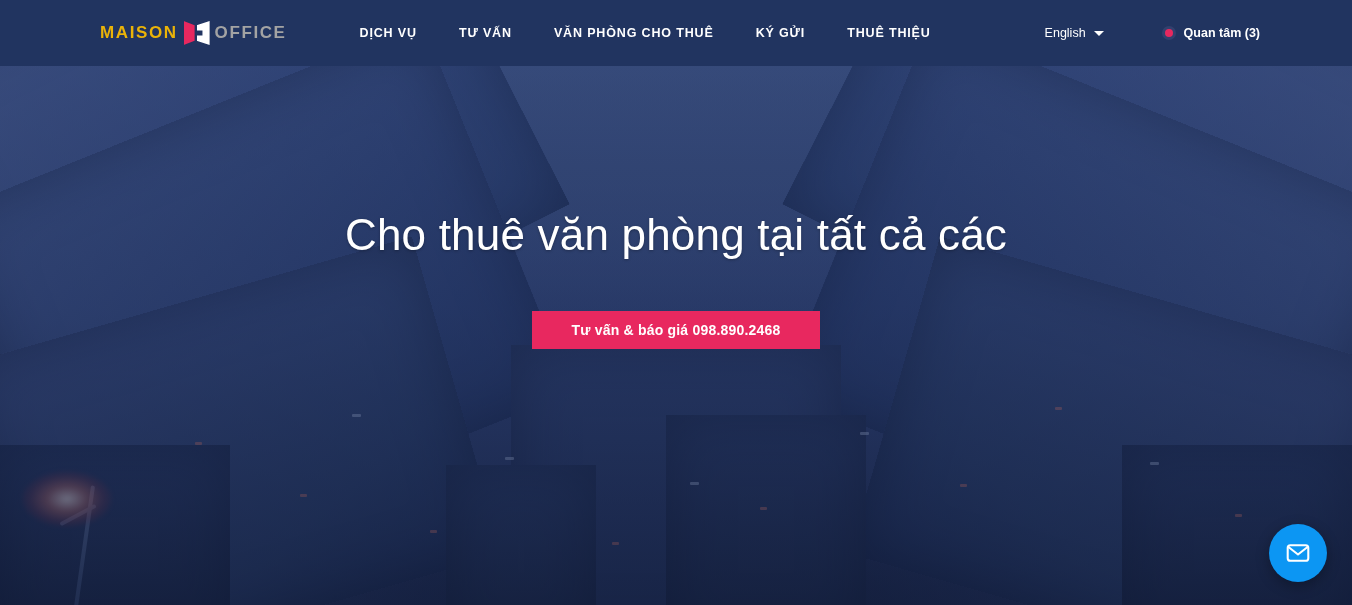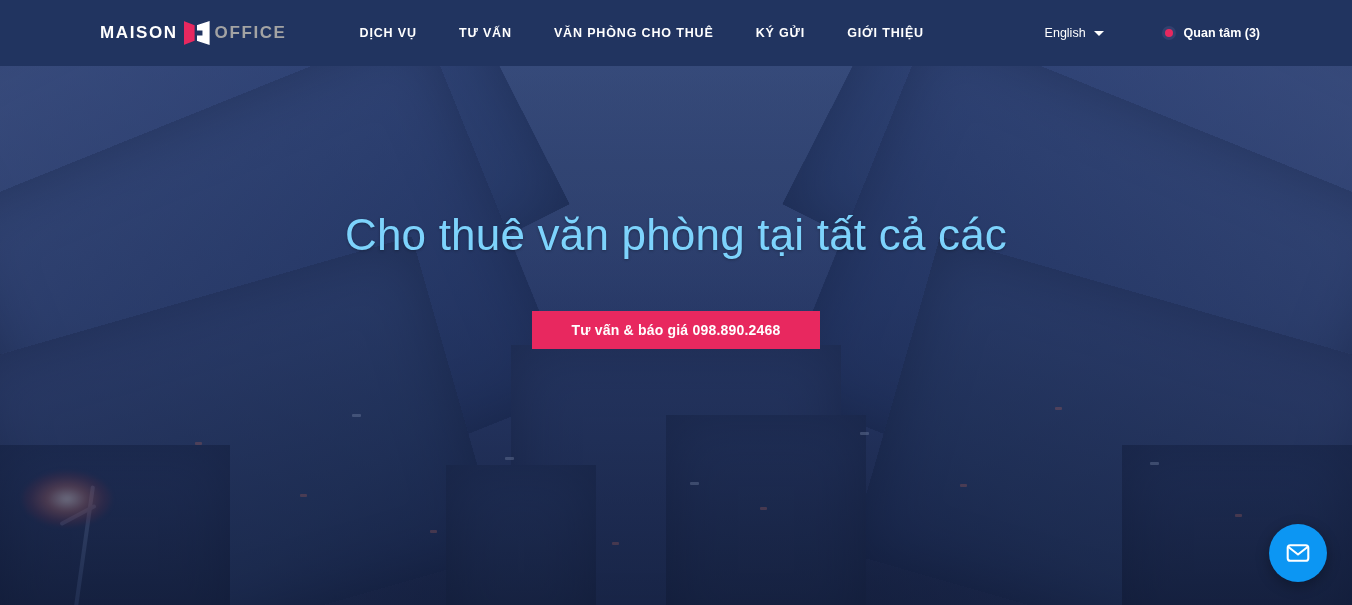--- a/index.html
+++ b/index.html
@@ -19,21 +19,21 @@
     background:#213460;
     display:flex; align-items:center;
     z-index:40;
   }
   .logo-wrap {
     display:flex; align-items:center;
     margin-left:100px;
     letter-spacing:1.6px;
     font-size:17px; font-weight:bold;
   }
-  .logo-maison { color:#ffffff; }
+  .logo-maison { color:#eab308; }
   .logo-office { color:#a3a3a3; }
   .logo-mark {
     position:relative;
     width:26px; height:28px;
     margin:0 5px 0 6px;
     flex:0 0 auto;
   }
   .logo-mark .leaf-l {
     position:absolute; left:0; top:2px;
     width:11px; height:24px;
@@ -231,21 +231,21 @@
   .hero-content {
     position:absolute; inset:0;
     display:flex; flex-direction:column;
     align-items:center;
     z-index:20;
   }
   .hero-title {
     margin-top:140px;
     width:760px;
     text-align:center;
-    color:#7dd3fc;
+    color:#ffffff;
     font-size:44px;
     font-weight:normal;
     line-height:1.33;
     letter-spacing:.2px;
     text-shadow:0 1px 3px rgba(0,0,0,.28);
   }
   .hero-cta {
     margin-top:46px;
     display:inline-block;
     background:#e8285f;
@@ -287,21 +287,21 @@
         <span class="leaf-r"></span>
       </span>
       <span class="logo-office">OFFICE</span>
     </div>
 
     <nav class="nav">
       <a class="nav-item">DỊCH VỤ</a>
       <a class="nav-item">TƯ VẤN</a>
       <a class="nav-item">VĂN PHÒNG CHO THUÊ</a>
       <a class="nav-item">KÝ GỬI</a>
-      <a class="nav-item">GIỚI THIỆU</a>
+      <a class="nav-item">THUÊ THIỆU</a>
     </nav>
 
     <div class="header-right">
       <div class="lang">
         <span>English</span>
         <span class="chev"></span>
       </div>
       <div class="fav">
         <span class="fav-dot"></span>
         <span>Quan tâm (3)</span>

